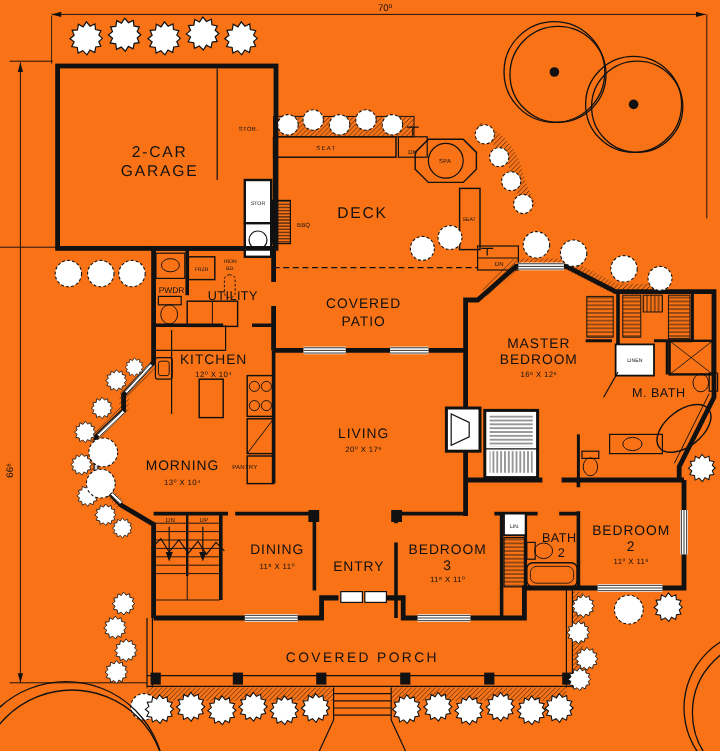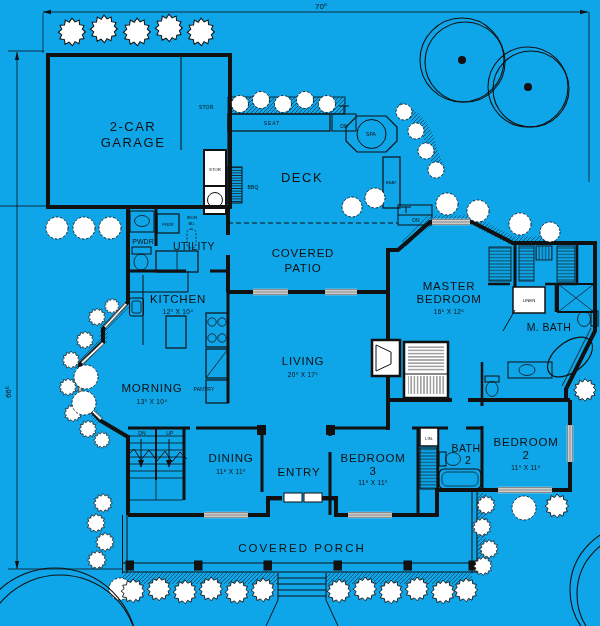--- a/index.html
+++ b/index.html
@@ -1,16 +1,16 @@
 <!DOCTYPE html>
 <html><head>
 <meta charset="utf-8">
 <style>
   html,body{margin:0;padding:0;background:#fff}
-  .stage{width:600px;height:626px;position:relative;background:#0ea5e9;overflow:hidden}
+  .stage{width:600px;height:626px;position:relative;background:#f97316;overflow:hidden}
   svg{display:block}
   .fn{fill:none}.fw{fill:#fff}.fb{fill:#111}
   .s07{stroke:#111;stroke-width:.7}
   .s08{stroke:#111;stroke-width:.8}
   .s1{stroke:#111;stroke-width:1}
   .s12{stroke:#111;stroke-width:1.2}
   .s15{stroke:#111;stroke-width:1.5}
   .s2{stroke:#111;stroke-width:2}
   .s25{stroke:#111;stroke-width:2.5}
   .s3{stroke:#111;stroke-width:3}

